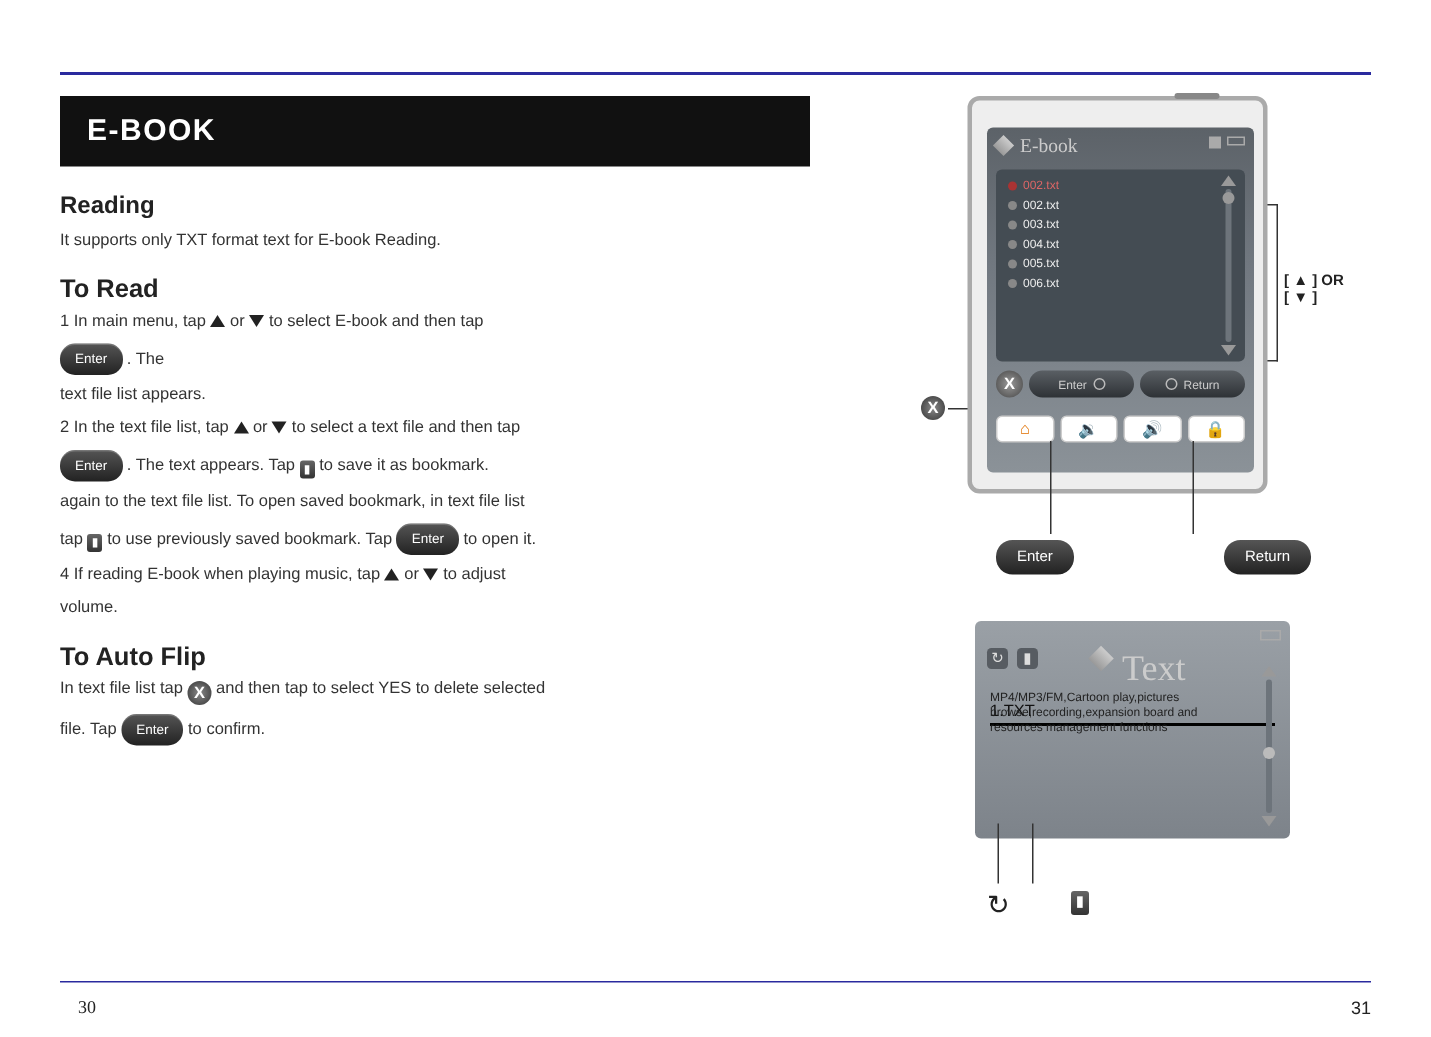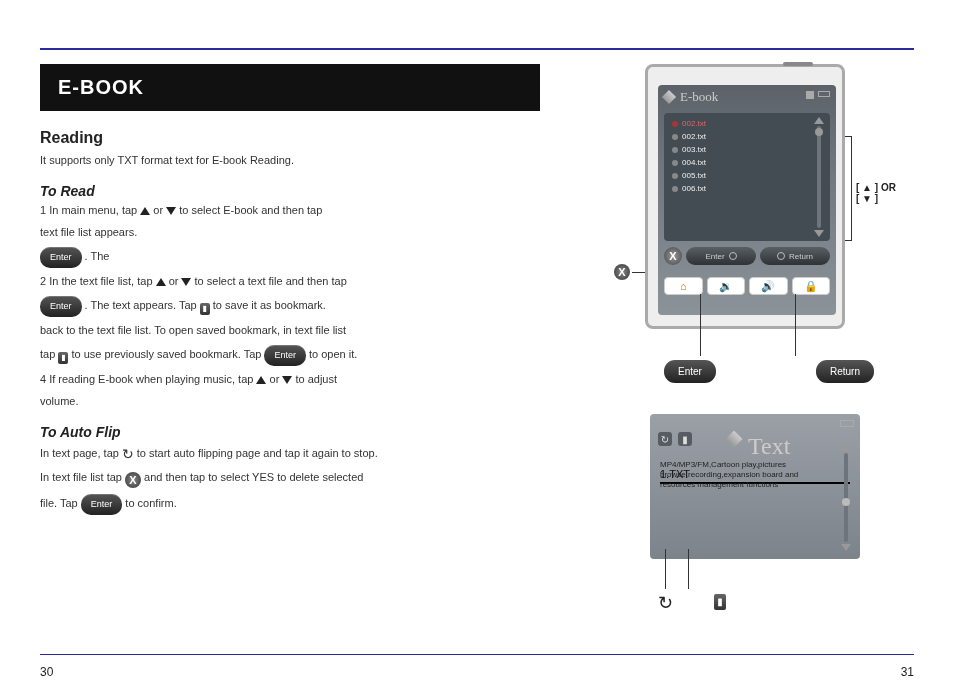--- a/index.html
+++ b/index.html
@@ -21,21 +21,21 @@
   .hr-top, .hr-bot {
     position: absolute;
     left: 40px;
     right: 40px;
     height: 1.5px;
     background: #2a2a9e;
   }
   .hr-top { top: 48px; }
   .hr-bot { bottom: 36px; }
 
-  .pgnum-left { position: absolute; left: 40px; bottom: 12px; font-size: 12px; }
+  .pgnum-left { position: absolute; left: 52px; bottom: 12px; font-size: 12px; font-family: Liberation Serif, serif; }
   .pgnum-right { position: absolute; right: 40px; bottom: 12px; font-size: 12px; }
 
   .col-left {
     position: absolute;
     left: 40px;
     top: 64px;
     width: 520px;
   }
   .col-right {
     position: absolute;
@@ -55,25 +55,24 @@
     width: 500px;
   }
 
   .section-h {
     font-size: 16px;
     font-weight: bold;
     margin-top: 14px;
     margin-bottom: 6px;
   }
   .sub-h {
-    font-size: 14px;
+    font-size: 17px;
     font-weight: bold;
     margin-top: 14px;
     margin-bottom: 4px;
-    font-style: italic;
   }
   p.body {
     line-height: 1.45;
     margin: 2px 0 6px 0;
     font-size: 11px;
     color: #333;
   }
   .step { margin-bottom: 4px; }
 
   
@@ -300,64 +299,59 @@
 
     <div class="sub-h">To Read</div>
 
     <p class="body step">
       <span>1  In main menu, tap </span>
       <span class="tri-up"></span>
       <span> or </span>
       <span class="tri-down"></span>
       <span> to select E-book and then tap </span>
     </p>
-    <p class="body step">text file list appears.</p>
     <p class="body step">
       <span class="pill">Enter</span>
       <span>. The</span>
     </p>
+    <p class="body step">text file list appears.</p>
 
     <p class="body step">
       <span>2  In the text file list, tap </span>
       <span class="tri-up"></span>
       <span> or </span>
       <span class="tri-down"></span>
       <span> to select a text file and then tap</span>
     </p>
     <p class="body step">
       <span class="pill">Enter</span>
       <span>. The text appears. Tap </span>
       <span class="bookmark-icon">▮</span>
       <span> to save it as bookmark.</span>
     </p>
 
-    <p class="body step">back to the text file list. To open saved bookmark, in text file list</p>
+    <p class="body step">again to the text file list. To open saved bookmark, in text file list</p>
     <p class="body step">
       <span>tap </span>
       <span class="bookmark-icon">▮</span>
       <span> to use previously saved bookmark. Tap </span>
       <span class="pill">Enter</span>
       <span> to open it.</span>
     </p>
 
     <p class="body step">
       <span>4  If reading E-book when playing music, tap </span>
       <span class="tri-up"></span>
       <span> or </span>
       <span class="tri-down"></span>
       <span> to adjust</span>
     </p>
     <p class="body step">volume.</p>
 
     <div class="sub-h">To Auto Flip</div>
-    <p class="body">
-      <span>In text page, tap </span>
-      <span class="reload-icon">↻</span>
-      <span> to start auto flipping page and tap it again to stop.</span>
-    </p>
 
     <p class="body">
       <span>In text file list tap </span>
       <span class="x-icon">X</span>
       <span> and then tap to select YES to delete selected</span>
     </p>
     <p class="body">
       <span>file. Tap </span>
       <span class="pill">Enter</span>
       <span> to confirm.</span>

